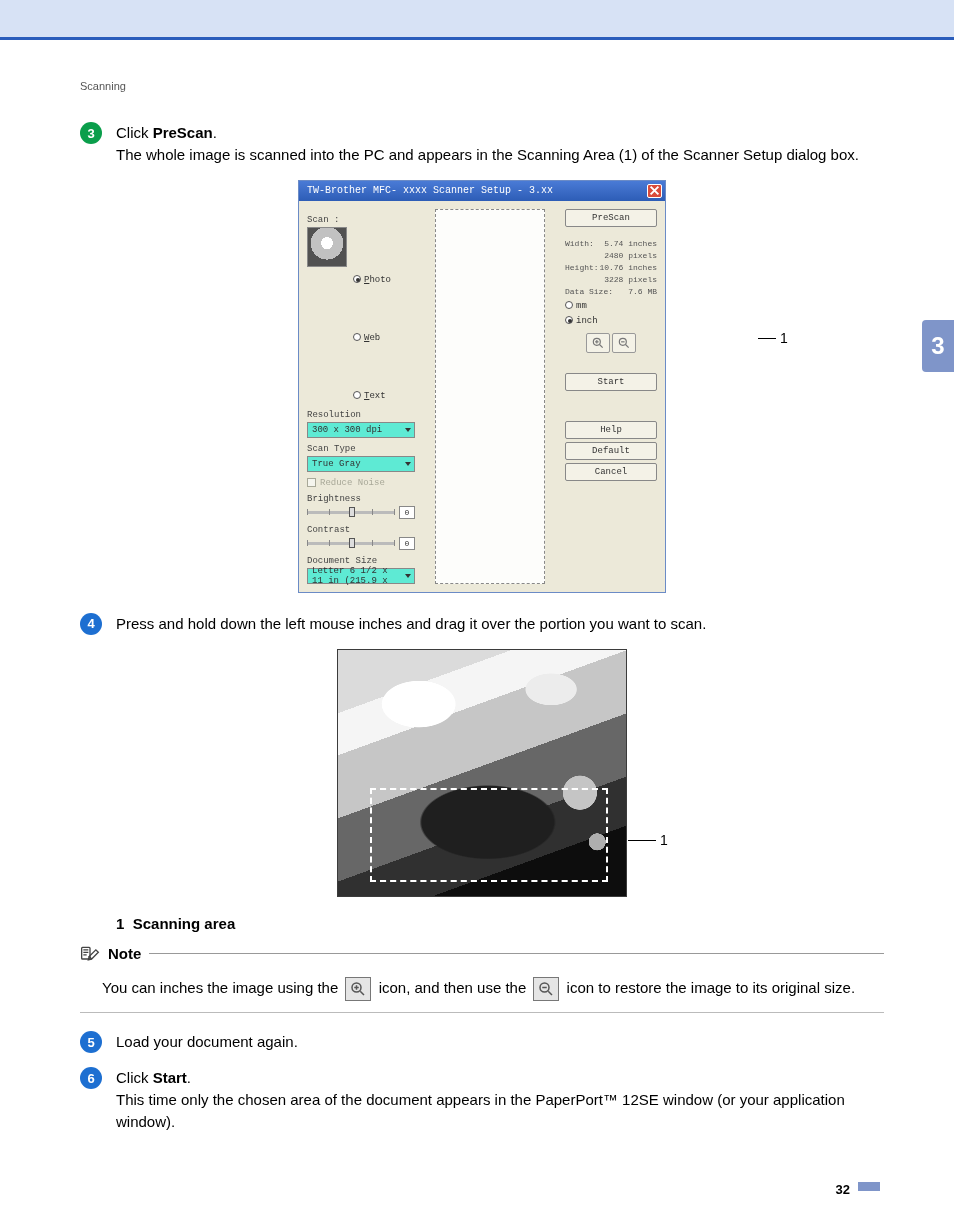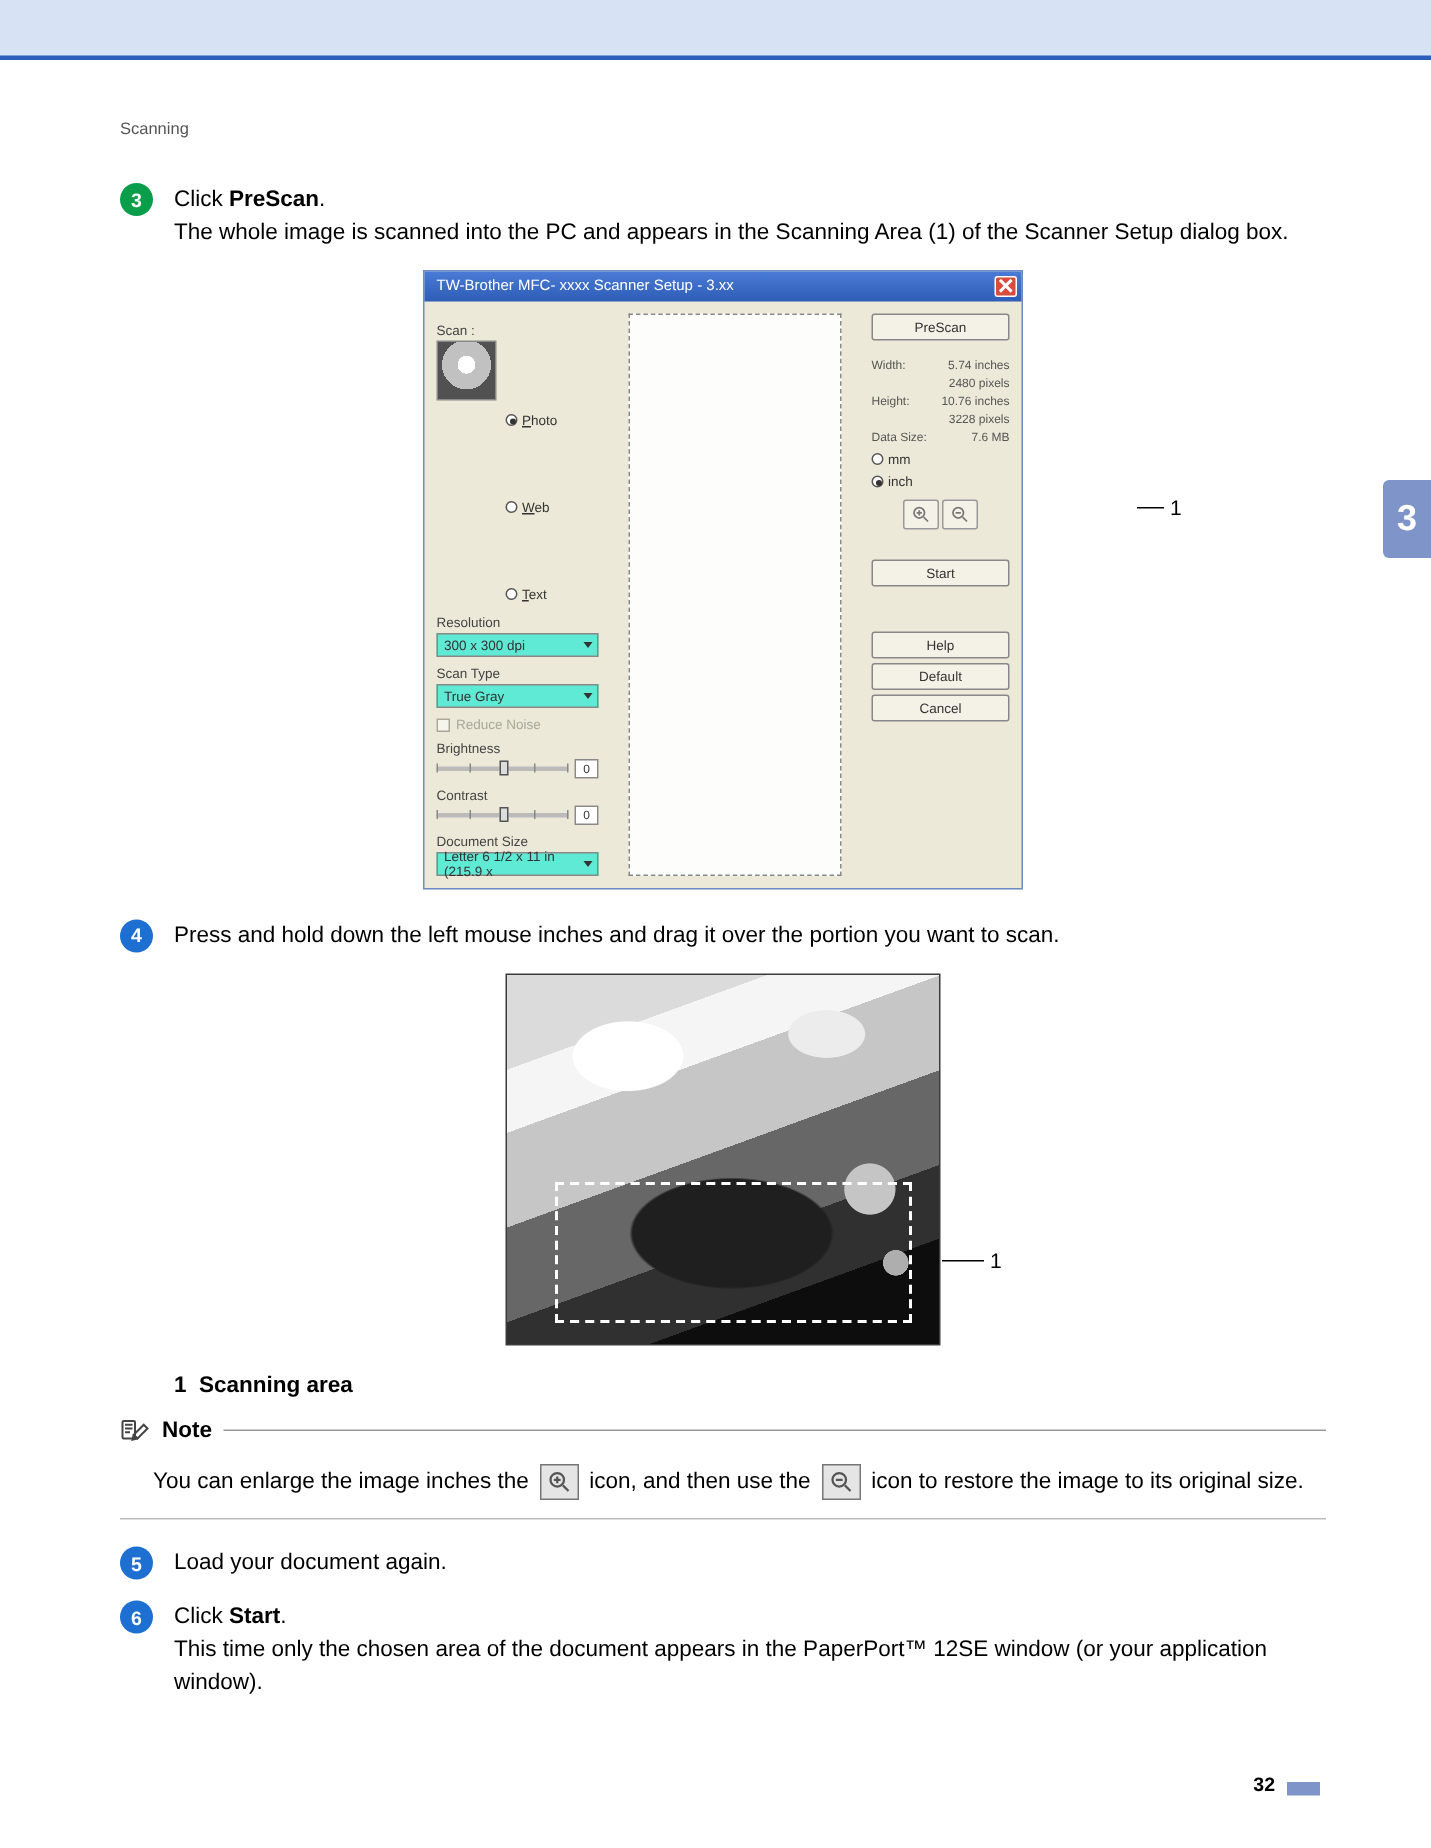--- a/index.html
+++ b/index.html
@@ -16,22 +16,22 @@
   .step-num {
     flex: 0 0 22px; width: 22px; height: 22px; border-radius: 50%;
     background: #0a9e4b; color: #fff; font-size: 13px; font-weight: bold;
     display: flex; align-items: center; justify-content: center; margin-right: 14px;
   }
   .blue-step .step-num { background: #1d6fd1; }
   .step-body { flex: 1; font-size: 15px; line-height: 1.45; }
   .step-body .bold { font-weight: bold; }
   .dialog-wrap { display: flex; justify-content: center; margin: 10px 0 20px; position: relative; }
   .dialog {
-    width: 400px; border: 1px solid #6b8bc6; background: #ece9d9;
-    font-family: Liberation Sans, sans-serif; font-size: 9px; color: #333;
+    width: 368px; border: 1px solid #6b8bc6; background: #ece9d9;
+    font-family: Liberation Mono, monospace; font-size: 9px; color: #333;
   }
   .titlebar {
     height: 20px; background: linear-gradient(#4a7bd6, #2d5db6);
     color: #fff; display: flex; align-items: center; justify-content: space-between;
     padding: 0 3px 0 8px; font-size: 10px;
   }
   .close-x {
     width: 15px; height: 14px; background: #d94b3a; border: 1px solid #fff;
     display: flex; align-items: center; justify-content: center; border-radius: 2px;
   }
@@ -102,21 +102,21 @@
   .note-head { display: flex; align-items: center; gap: 8px; margin-bottom: 10px; }
   .note-head .word { font-weight: bold; font-size: 15px; }
   .note-head .line { flex: 1; height: 1px; background: #999; }
   .note-body { font-size: 15px; line-height: 1.9; padding: 0 0 10px 22px; border-bottom: 1px solid #bbb; margin-bottom: 18px; }
   .inline-icon {
     display: inline-flex; width: 26px; height: 24px; vertical-align: middle;
     border: 1px solid #777; background: #e5e5e5; align-items: center; justify-content: center; color: #555;
     margin: 0 3px;
   }
   .inline-icon svg { width: 18px; height: 18px; }
-  .footer { display: flex; justify-content: flex-end; align-items: flex-end; gap: 8px; margin-top: 50px; padding-right: 4px; }
+  .footer { display: flex; justify-content: flex-end; align-items: flex-start; gap: 8px; margin-top: 50px; padding-right: 4px; }
   .footer .pg { font-weight: bold; font-size: 13px; }
   .footer .bar { width: 22px; height: 9px; background: #7f95c9; }
   svg.pencil { width: 20px; height: 20px; color: #444; }
 </style>
 </head>
 <body>
 
 <div class="topband"></div>
 
 <div class="page">
@@ -272,21 +272,21 @@
     <svg class="pencil" viewBox="0 0 24 24" fill="none" stroke="currentColor" stroke-width="1.6">
         <rect x="2" y="4" width="10" height="14" rx="1"></rect>
         <path d="M4 7h6M4 10h6M4 13h4"></path>
         <path d="M14 18 L22 10 L19 7 L11 15 Z"></path>
         <path d="M11 15 L10 19 L14 18"></path>
       </svg>
     <span class="word">Note</span>
     <div class="line"></div>
   </div>
   <div class="note-body">
-    <span>You can enlarge the image inches the </span>
+    <span>You can inches the image using the </span>
     <span class="inline-icon">
         <svg viewBox="0 0 24 24" fill="none" stroke="currentColor" stroke-width="2">
           <circle cx="10" cy="10" r="6"></circle>
           <line x1="15" y1="15" x2="20" y2="20"></line>
           <line x1="7" y1="10" x2="13" y2="10"></line>
           <line x1="10" y1="7" x2="10" y2="13"></line>
         </svg>
       </span>
     <span> icon, and then use the </span>
     <span class="inline-icon">

